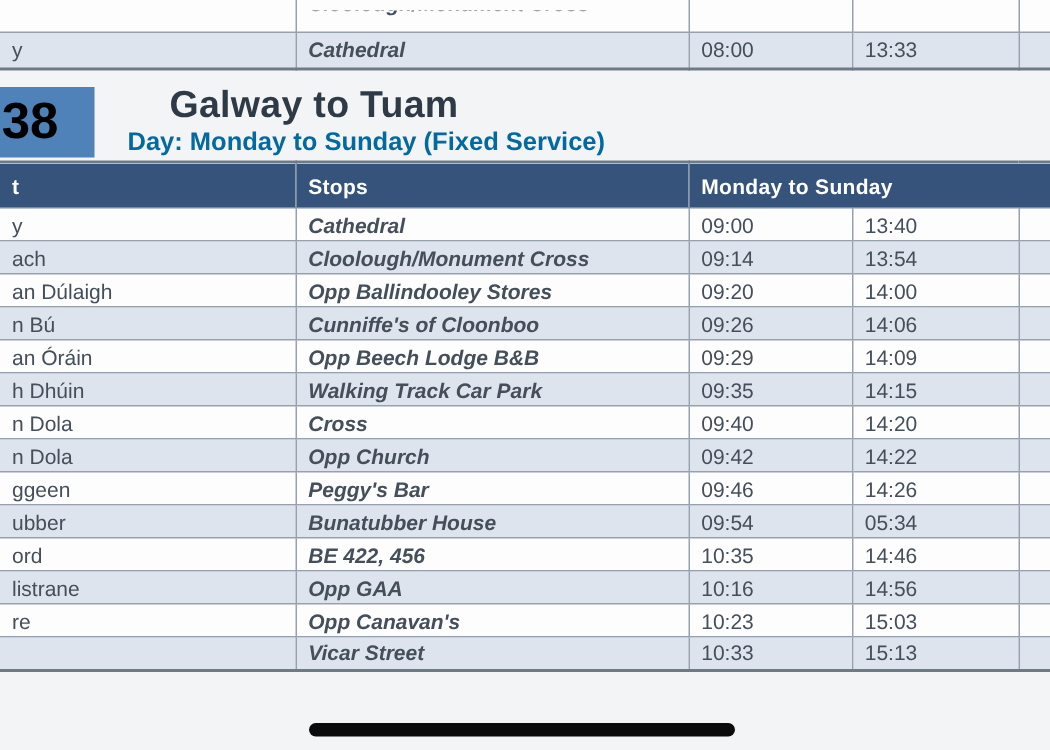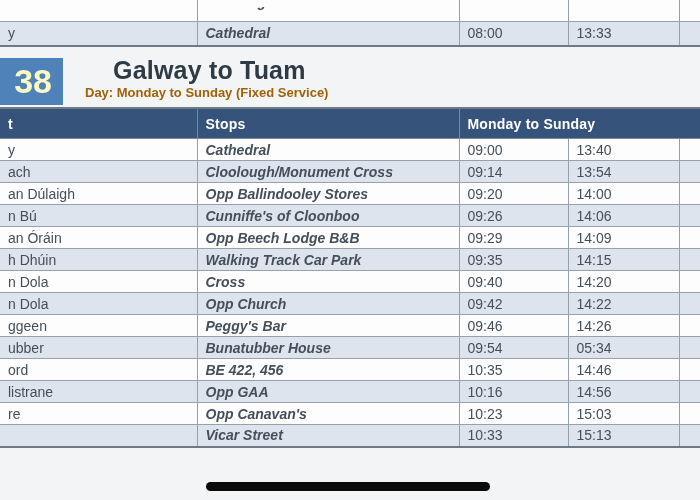--- a/index.html
+++ b/index.html
@@ -28,31 +28,31 @@
   td.fragment{color:#454f5a;padding-left:2px;}
   th.fragment{padding-left:2px;}
   th.sched{text-align:center;padding:0;}
   .cutcell{height:6px;overflow:hidden;}
   .cutcell span{display:block;transform:translateY(-13px);}
   .toptable{position:absolute;top:-2px;left:-2px;}
   .maintable{position:absolute;top:107px;left:-2px;}
   .section-header{position:absolute;top:56px;left:0;width:700px;height:50px;}
   .route-badge{
     position:absolute;left:0;top:2px;width:63px;height:47px;
-    background:#4e82b8;color:#fef9c3;font-weight:bold;font-size:34px;
+    background:#4e82b8;color:#000000;font-weight:bold;font-size:34px;
     display:flex;align-items:center;justify-content:flex-end;
-    padding-right:11px;box-sizing:border-box;
+    padding-right:24px;box-sizing:border-box;
   }
   .sec-title{
     position:absolute;left:85px;top:0px;font-size:25px;font-weight:bold;
     color:#2e3b46;letter-spacing:.2px;margin-left:28px;
   }
   .sec-day{
-    position:absolute;left:85px;top:29px;font-size:13px;font-weight:bold;
-    color:#a16207;
+    position:absolute;left:85px;top:29px;font-size:17px;font-weight:bold;
+    color:#0369a1;
   }
   .black-bar{
     position:absolute;left:206px;top:482px;width:284px;height:9px;
     border-radius:5px;background:#0b0b0b;
   }
 </style>
 </head>
 <body>
 
 <div class="viewport">

